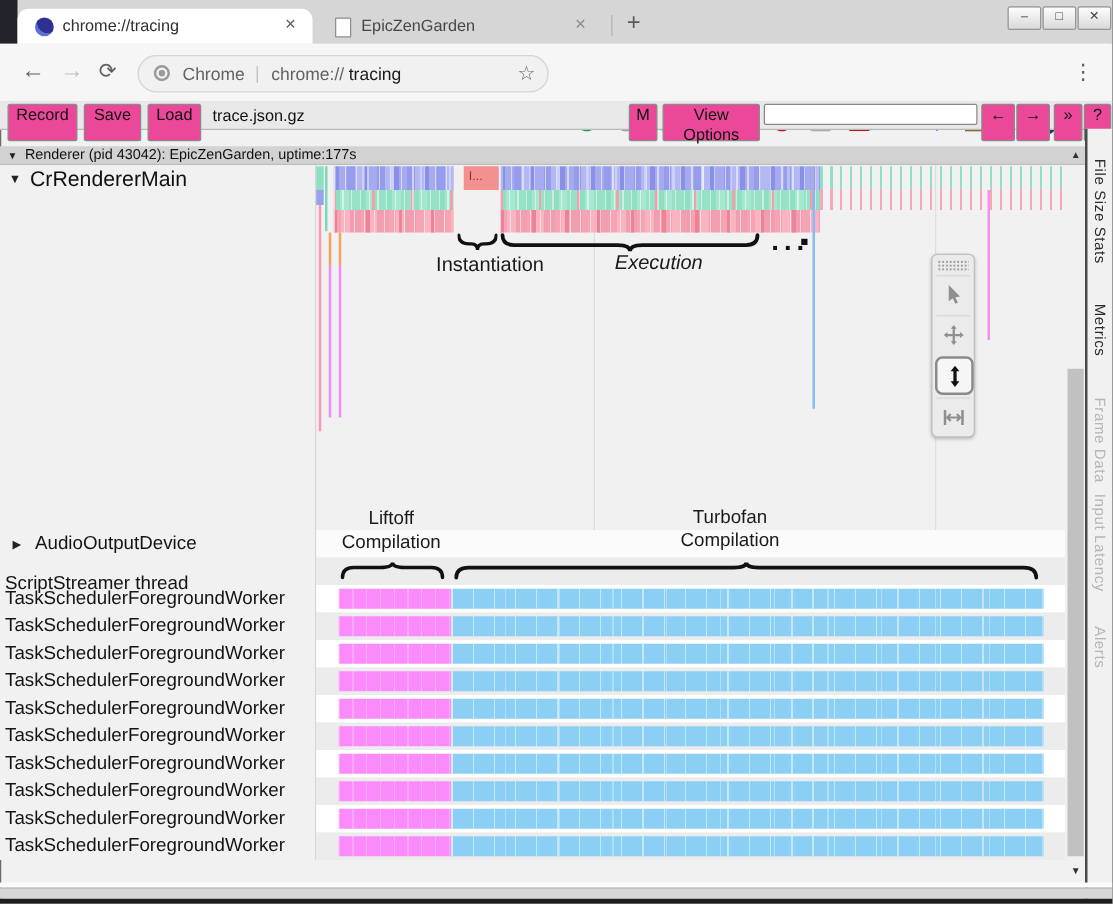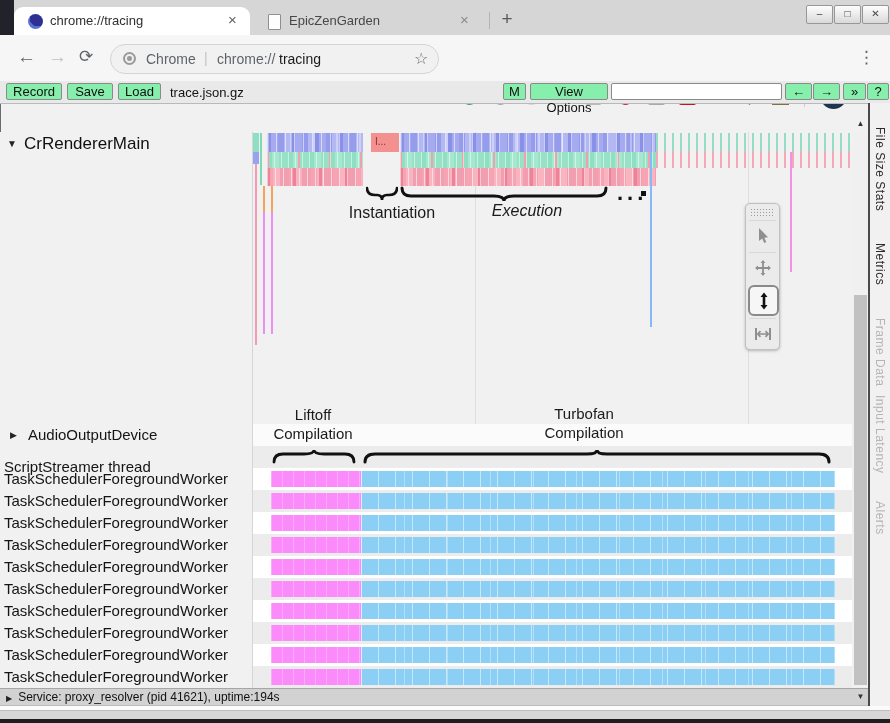--- a/index.html
+++ b/index.html
@@ -34,21 +34,21 @@
   .ext{top:53px;width:17px;height:17px;}
   .circ{border-radius:50%;}
   .ext .glyph{position:absolute;left:0;top:0;width:100%;height:100%;display:flex;align-items:center;justify-content:center;
               color:#fff;font-weight:bold;}
   #avatar{left:820px;top:47px;width:27px;height:27px;border-radius:50%;
           background:radial-gradient(circle at 35% 35%,#6aa7b8 0 35%,#1d3550 36%);}
   #ext-divider{left:804px;top:52px;width:1px;height:20px;background:#cfcfcf;}
 
   
   #tracebar{left:0;top:81px;width:890px;height:22px;background:#e9e9e9;border-bottom:1px solid #b9b9b9;}
-  .tbtn{top:2px;height:17px;background:#86efac;border:1px solid #8a8a8a;border-radius:2px;
+  .tbtn{top:2px;height:30px;background:#ec4899;border:1px solid #8a8a8a;border-radius:2px;
         font-size:13px;color:#111;text-align:center;line-height:16px;box-sizing:border-box;}
   #filename{left:170px;top:4px;font-size:13px;color:#111;}
   #searchbox{left:611px;top:2px;width:171px;height:17px;border:1px solid #8a8a8a;background:#fff;box-sizing:border-box;
              font-size:12px;padding:0 3px;border-radius:2px;}
 
   
   #ruler{left:0;top:103px;width:890px;height:14px;background:#fff;border-bottom:1px solid #8f8f8f;box-sizing:border-box;}
   #ruler-ticks{left:256px;top:8px;width:597px;height:5px;
      background:repeating-linear-gradient(90deg,#444 0 1px,transparent 1px 27.3px);}
   .ruler-major{top:0;width:1px;height:13px;background:#333;}
@@ -209,20 +209,23 @@
     <div class="abs tbtn" style="left:503px;width:23px;">M</div>
     <div class="abs tbtn" style="left:530px;width:78px;">View Options</div>
     <input class="abs" id="searchbox" value="" style="">
     <div class="abs tbtn" style="left:785px;width:27px;">←</div>
     <div class="abs tbtn" style="left:813px;width:27px;">→</div>
     <div class="abs tbtn" style="left:843px;width:23px;">»</div>
     <div class="abs tbtn" style="left:867px;width:22px;">?</div>
   </div>
 
 
+  <div class="abs band-header" style="top:117px;">
+    <span class="tri">▼</span><span>Renderer (pid 43042): EpicZenGarden, uptime:177s</span>
+  </div>
   <div class="abs scroll-arrow" style="top:117px;">▲</div>
 
   <div class="abs" id="timeline">
     <div class="abs gridline" style="left:475px;"></div>
     <div class="abs gridline" style="left:748px;"></div>
     <div class="abs" id="leftpanel-border"></div>
 
     <div class="abs rowalt" style="top:292px;background:#fbfbfb;"></div>
     <div class="abs rowalt" style="top:314px;background:#ececec;"></div>
     <div class="abs rowalt" style="top:336px;background:#ffffff;"></div>
@@ -373,23 +376,20 @@
     <div class="abs" style="left:0;top:534px;width:868px;height:22px;">
       <span class="abs thread-label" style="top:2px;">TaskSchedulerForegroundWorker</span>
       <div class="workerbar-m" style="top:3px;"></div>
       <div class="workerbar-b" style="top:3px;"></div>
     </div>
   </div>
 
   <div class="abs" id="vscroll-track"></div>
   <div class="abs" id="vscroll-thumb"></div>
 
-  <div class="abs band-header" id="service-bar">
-    <span class="tri">▶</span><span>Service: proxy_resolver (pid 41621), uptime:194s</span>
-  </div>
   <div class="abs scroll-arrow" style="top:690px;">▼</div>
 
   <div class="abs" id="sidebar">
     <span class="side-item on" style="top:24px;">File Size Stats</span>
     <span class="side-item on" style="top:140px;">Metrics</span>
     <span class="side-item off" style="top:215px;">Frame Data</span>
     <span class="side-item off" style="top:292px;">Input Latency</span>
     <span class="side-item off" style="top:398px;">Alerts</span>
   </div>
 

